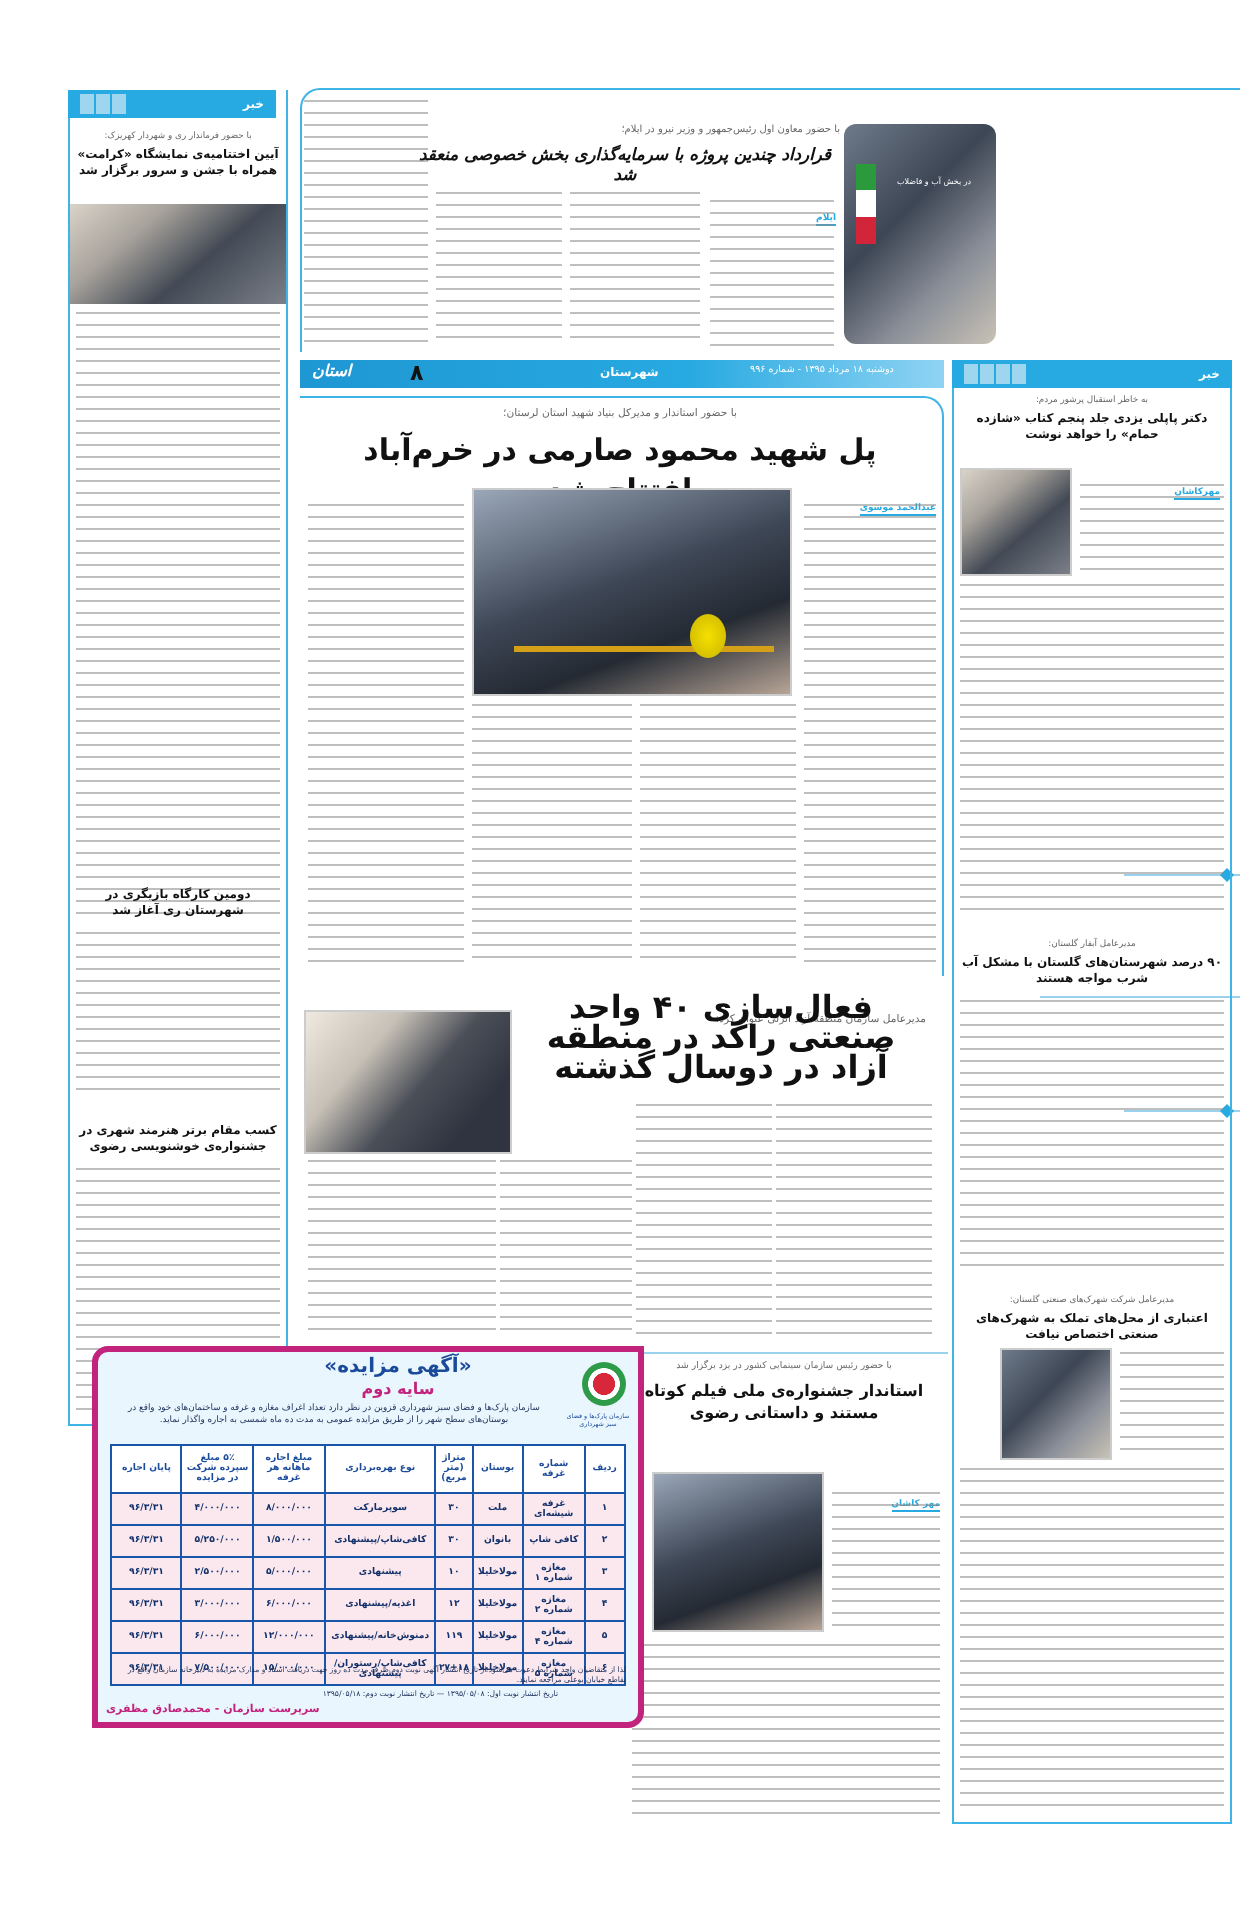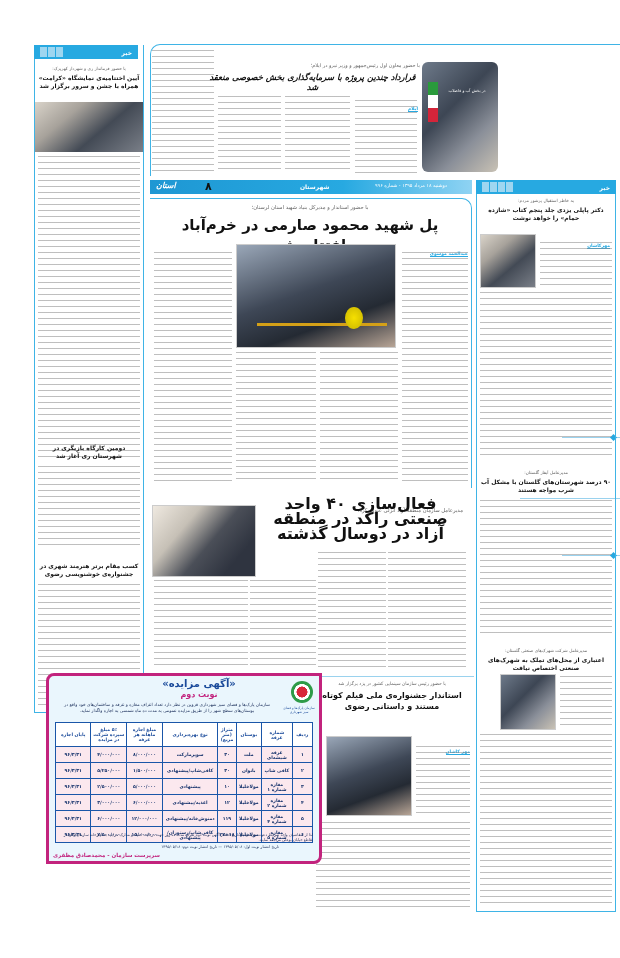--- a/index.html
+++ b/index.html
@@ -109,21 +109,21 @@
   <span class="tag">مهر کاشان</span>
 </div>
 <div class="abs photo2" style="left:326px; top:736px; width:86px; height:80px; border:1px solid #ccc;"></div>
 <div class="abs lines" style="left:416px; top:746px; width:54px; height:72px;"></div>
 <div class="abs lines" style="left:316px; top:822px; width:154px; height:90px;"></div>
 
 <div class="abs" style="left:34px; top:673px; width:276px; height:191px; background:#eaf6fd; border:3px solid #c2237d; border-radius:8px 0 8px 0;margin-left:12px;">
   <div style="position:absolute; right:6px; top:5px; width:22px; height:22px; border-radius:50%; background:radial-gradient(#d8273b 35%, #fff 36%, #fff 50%, #2e9b48 52%);"></div>
   <div style="position:absolute; right:2px; top:30px; width:36px; font-size:3.2px; text-align:center; color:#1a4a9a;">سازمان پارک‌ها و فضای سبز شهرداری</div>
   <div style="position:absolute; left:70px; right:40px; top:2px; text-align:center; font-size:10px; font-weight:bold; color:#1a4a9a;">«آگهی مزایده»</div>
-  <div style="position:absolute; left:70px; right:40px; top:14px; text-align:center; font-size:8px; font-weight:bold; color:#c2237d;">نوبت دوم</div>
+  <div style="position:absolute; left:70px; right:40px; top:14px; text-align:center; font-size:8px; font-weight:bold; color:#c2237d;">سایه دوم</div>
   <div style="position:absolute; left:6px; right:40px; top:26px; font-size:4.4px; line-height:6px; color:#1a2e5a; text-align:center;">سازمان پارک‌ها و فضای سبز شهرداری قزوین در نظر دارد تعداد اغراف مغازه و غرفه و ساختمان‌های خود واقع در بوستان‌های سطح شهر را از طریق مزایده عمومی به مدت ده ماه شمسی به اجاره واگذار نماید.</div>
   <div style="position:absolute; left:6px; right:6px; top:46px;">
     <table class="ad">
       <thead>
         <tr>
           <th style="width:8%">ردیف</th>
           <th style="width:12%">شماره غرفه</th>
           <th style="width:10%">بوستان</th>
           <th style="width:6%">متراژ (متر مربع)</th>
           <th style="width:22%">نوع بهره‌برداری</th>

